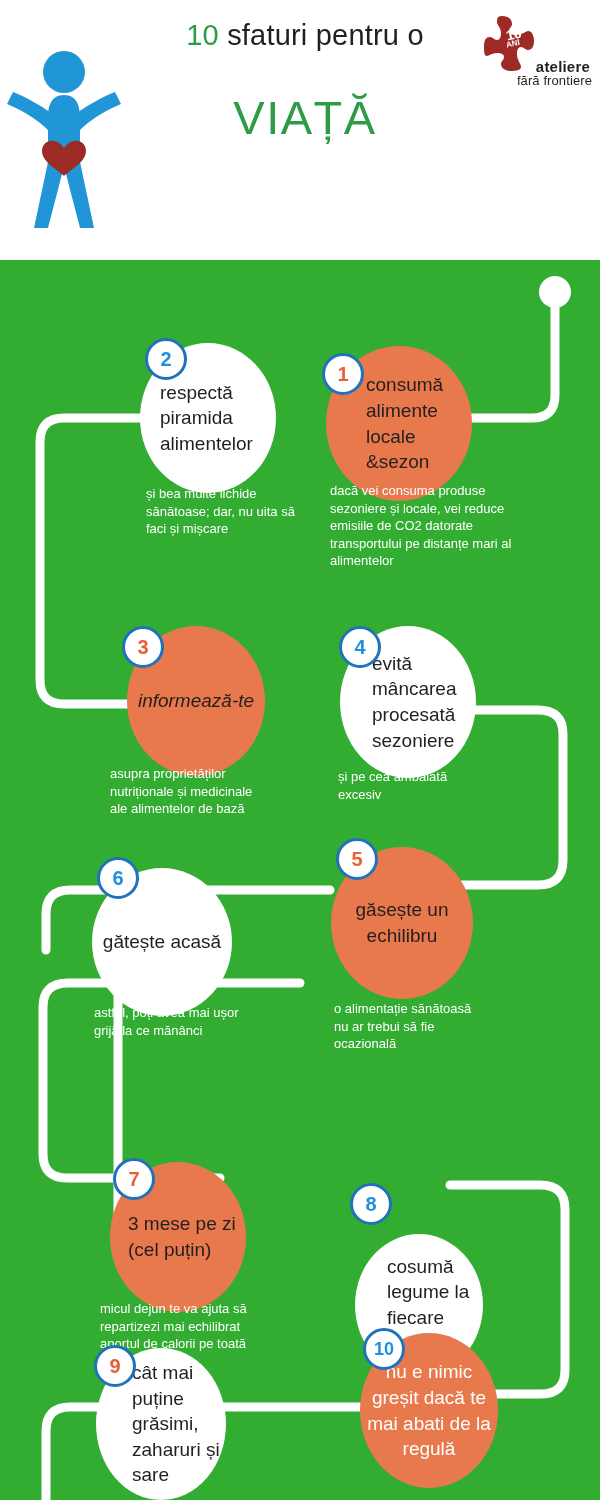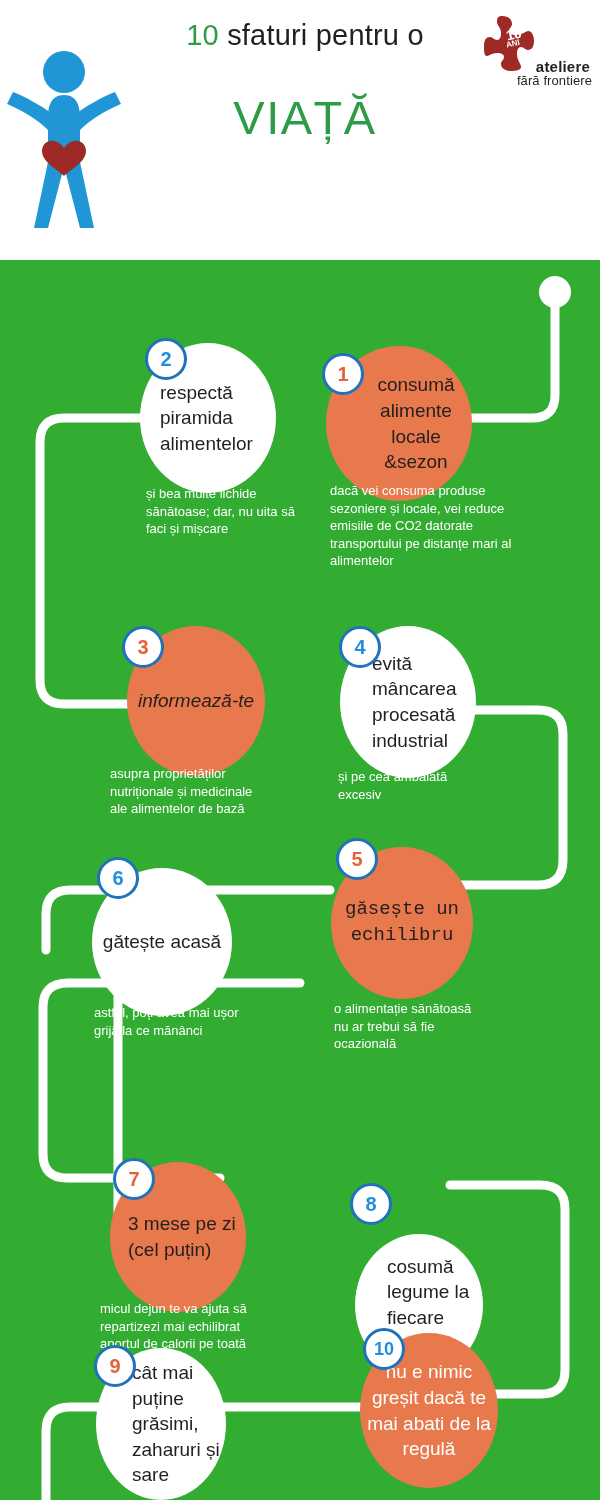--- a/index.html
+++ b/index.html
@@ -149,21 +149,21 @@
 
         <path d="M450 925 L540 925 Q565 925 565 949 L565 1110 Q565 1134 541 1134 L470 1134"></path>
 
         <path d="M380 1147 L70 1147 Q46 1147 46 1171 L46 1240"></path>
       </g>
       <circle cx="555" cy="32" r="16" fill="#ffffff"></circle>
     </svg>
 
     <div class="node">
       <div class="bubble orange" style="left:326px; top:86px; width:146px; height:155px;">
-        <div class="bubble-text" style="text-align:center; padding-left:40px;">consumă
+        <div class="bubble-text" style="text-align:left; padding-left:40px;">consumă
 alimente locale
 &amp;sezon</div>
       </div>
       <div class="badge orange" style="left:322px; top:93px;">1</div>
       <div class="caption" style="left:330px; top:222px; width:250px;">dacă vei consuma produse
 sezoniere și locale, vei reduce
 emisiile de CO2 datorate
 transportului pe distanțe mari al
 alimentelor</div>
     </div>
@@ -188,29 +188,29 @@
       <div class="caption" style="left:110px; top:505px; width:250px;">asupra proprietăților
 nutriționale și medicinale
 ale alimentelor de bază</div>
     </div>
 
     <div class="node">
       <div class="bubble white" style="left:340px; top:366px; width:136px; height:152px;">
         <div class="bubble-text" style="text-align:left; padding-left:32px;">evită
 mâncarea
 procesată
-industrial</div>
+sezoniere</div>
       </div>
       <div class="badge blue" style="left:339px; top:366px;">4</div>
       <div class="caption" style="left:338px; top:508px; width:230px;">și pe cea ambalată
 excesiv</div>
     </div>
 
     <div class="node">
-      <div class="bubble orange" style="left:331px; top:587px; width:142px; height:152px;font-family:Liberation Mono, monospace;">
+      <div class="bubble orange" style="left:331px; top:587px; width:142px; height:152px;">
         <div class="bubble-text">găsește un
 echilibru</div>
       </div>
       <div class="badge orange" style="left:336px; top:578px;">5</div>
       <div class="caption" style="left:334px; top:740px; width:230px;">o alimentație sănătoasă
 nu ar trebui să fie
 ocazională</div>
     </div>
 
     <div class="node">

